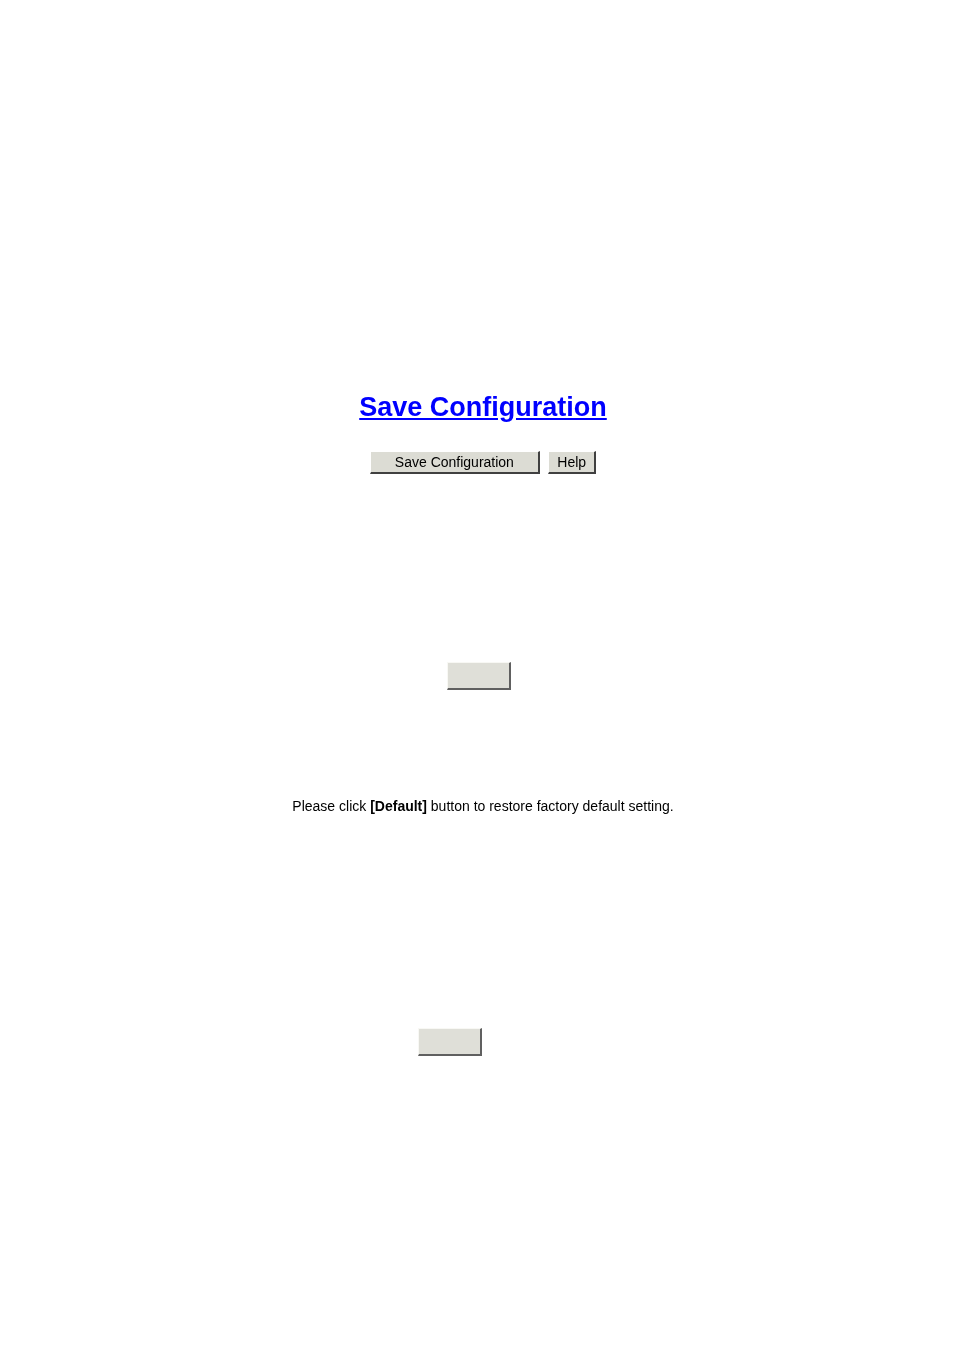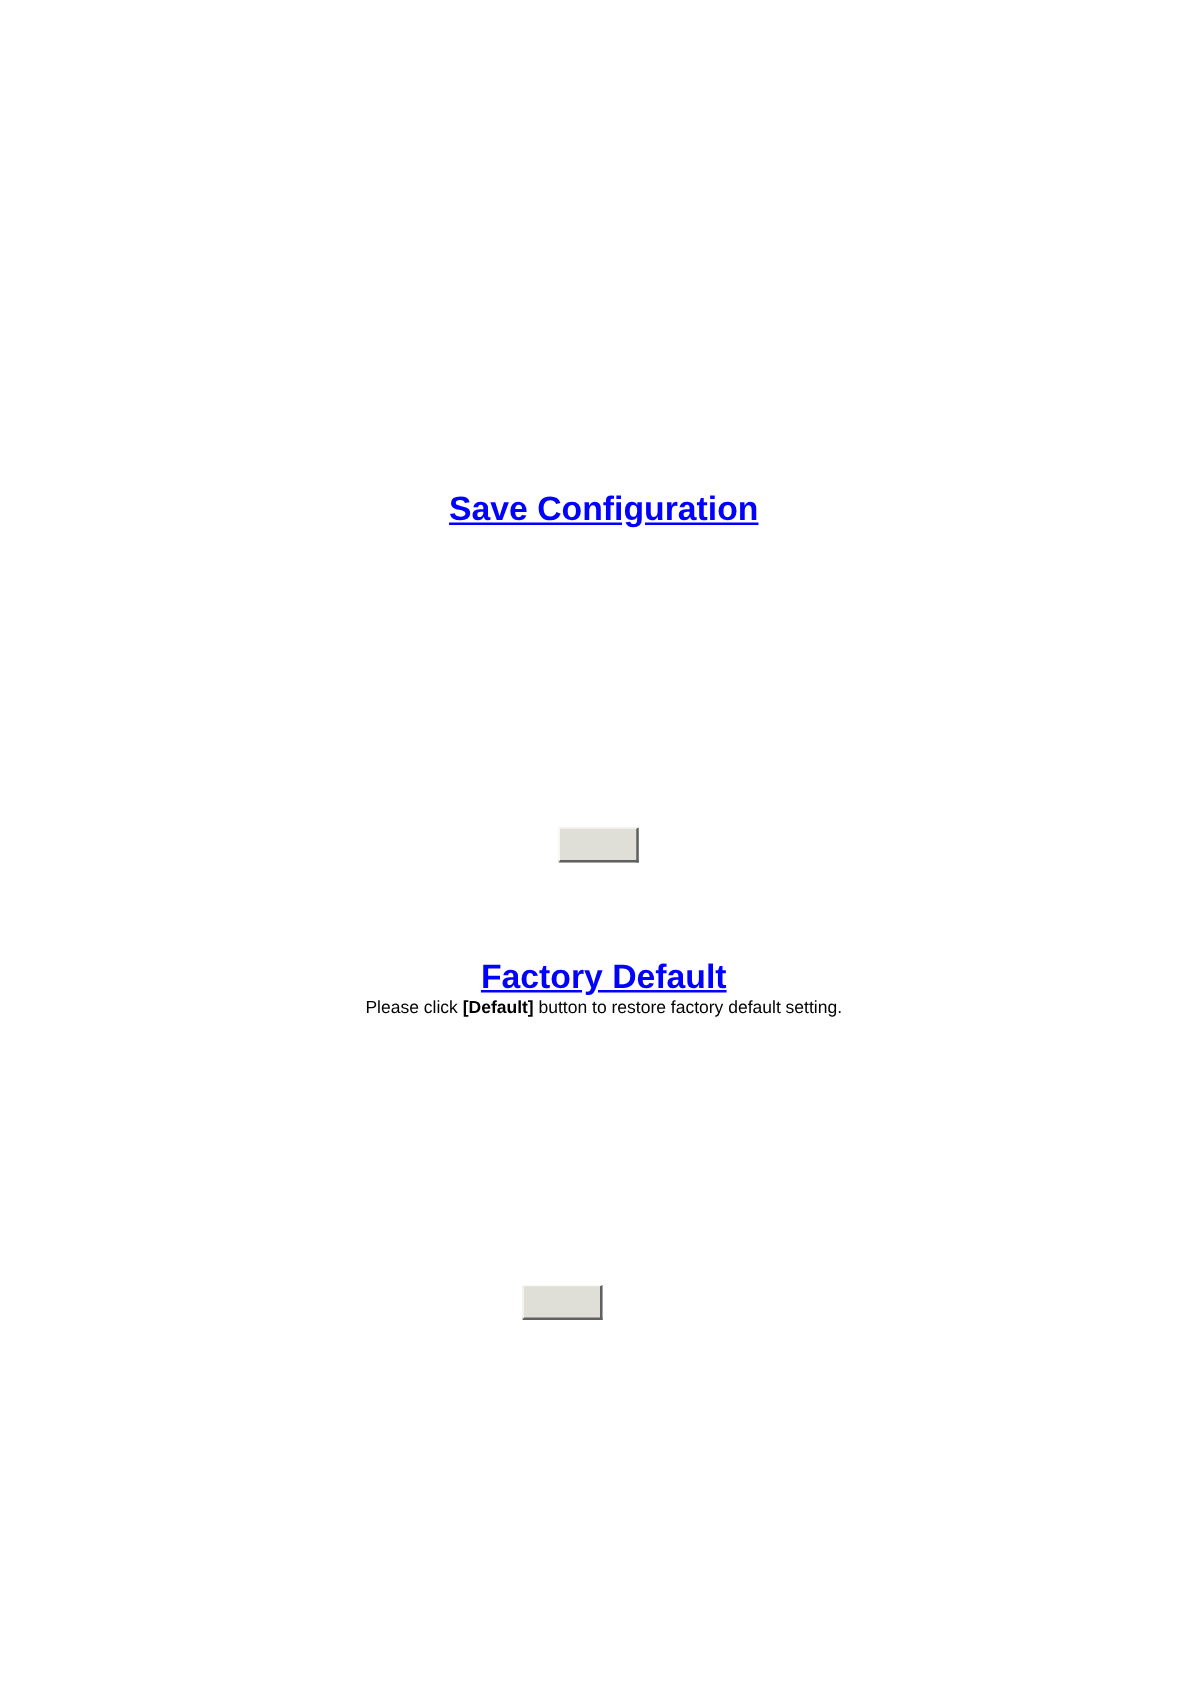--- a/index.html
+++ b/index.html
@@ -58,20 +58,21 @@
     .btn-help {
       padding: 2px 8px;
       margin-left: 4px;
     }
     .btn-default {
       padding: 2px 12px;
     }
     .instruction {
       font-size: 14px;
       color: #000000;
+      margin-top: 32px;
     }
     .instruction .bold {
       font-weight: bold;
     }
     .blank-btn {
       position: absolute;
       left: 447px;
       width: 64px;
       height: 28px;
       background: #dfdfd8;
@@ -90,24 +91,27 @@
     }
     .factory-btn-row {
       margin-top: 24px;
     }
   </style>
 </head>
 <body>
 
 <div class="section section-save">
   <a href="#" class="heading-link">Save Configuration</a>
+  <div class="button-row">
+    <button class="btn btn-wide">Save Configuration</button>
+    <button class="btn btn-help">Help</button>
+  </div>
 </div>
 
 <button class="blank-btn blank-btn-1"></button>
 
 <div class="section section-factory">
-  <a href="#" class="heading-link">Factory Default</a>
   <div class="instruction">
     <span>Please click </span><span class="bold">[Default]</span><span> button to restore factory default setting.</span>
   </div>
 </div>
 
 <button class="blank-btn blank-btn-2"></button>
 
 </body></html>

